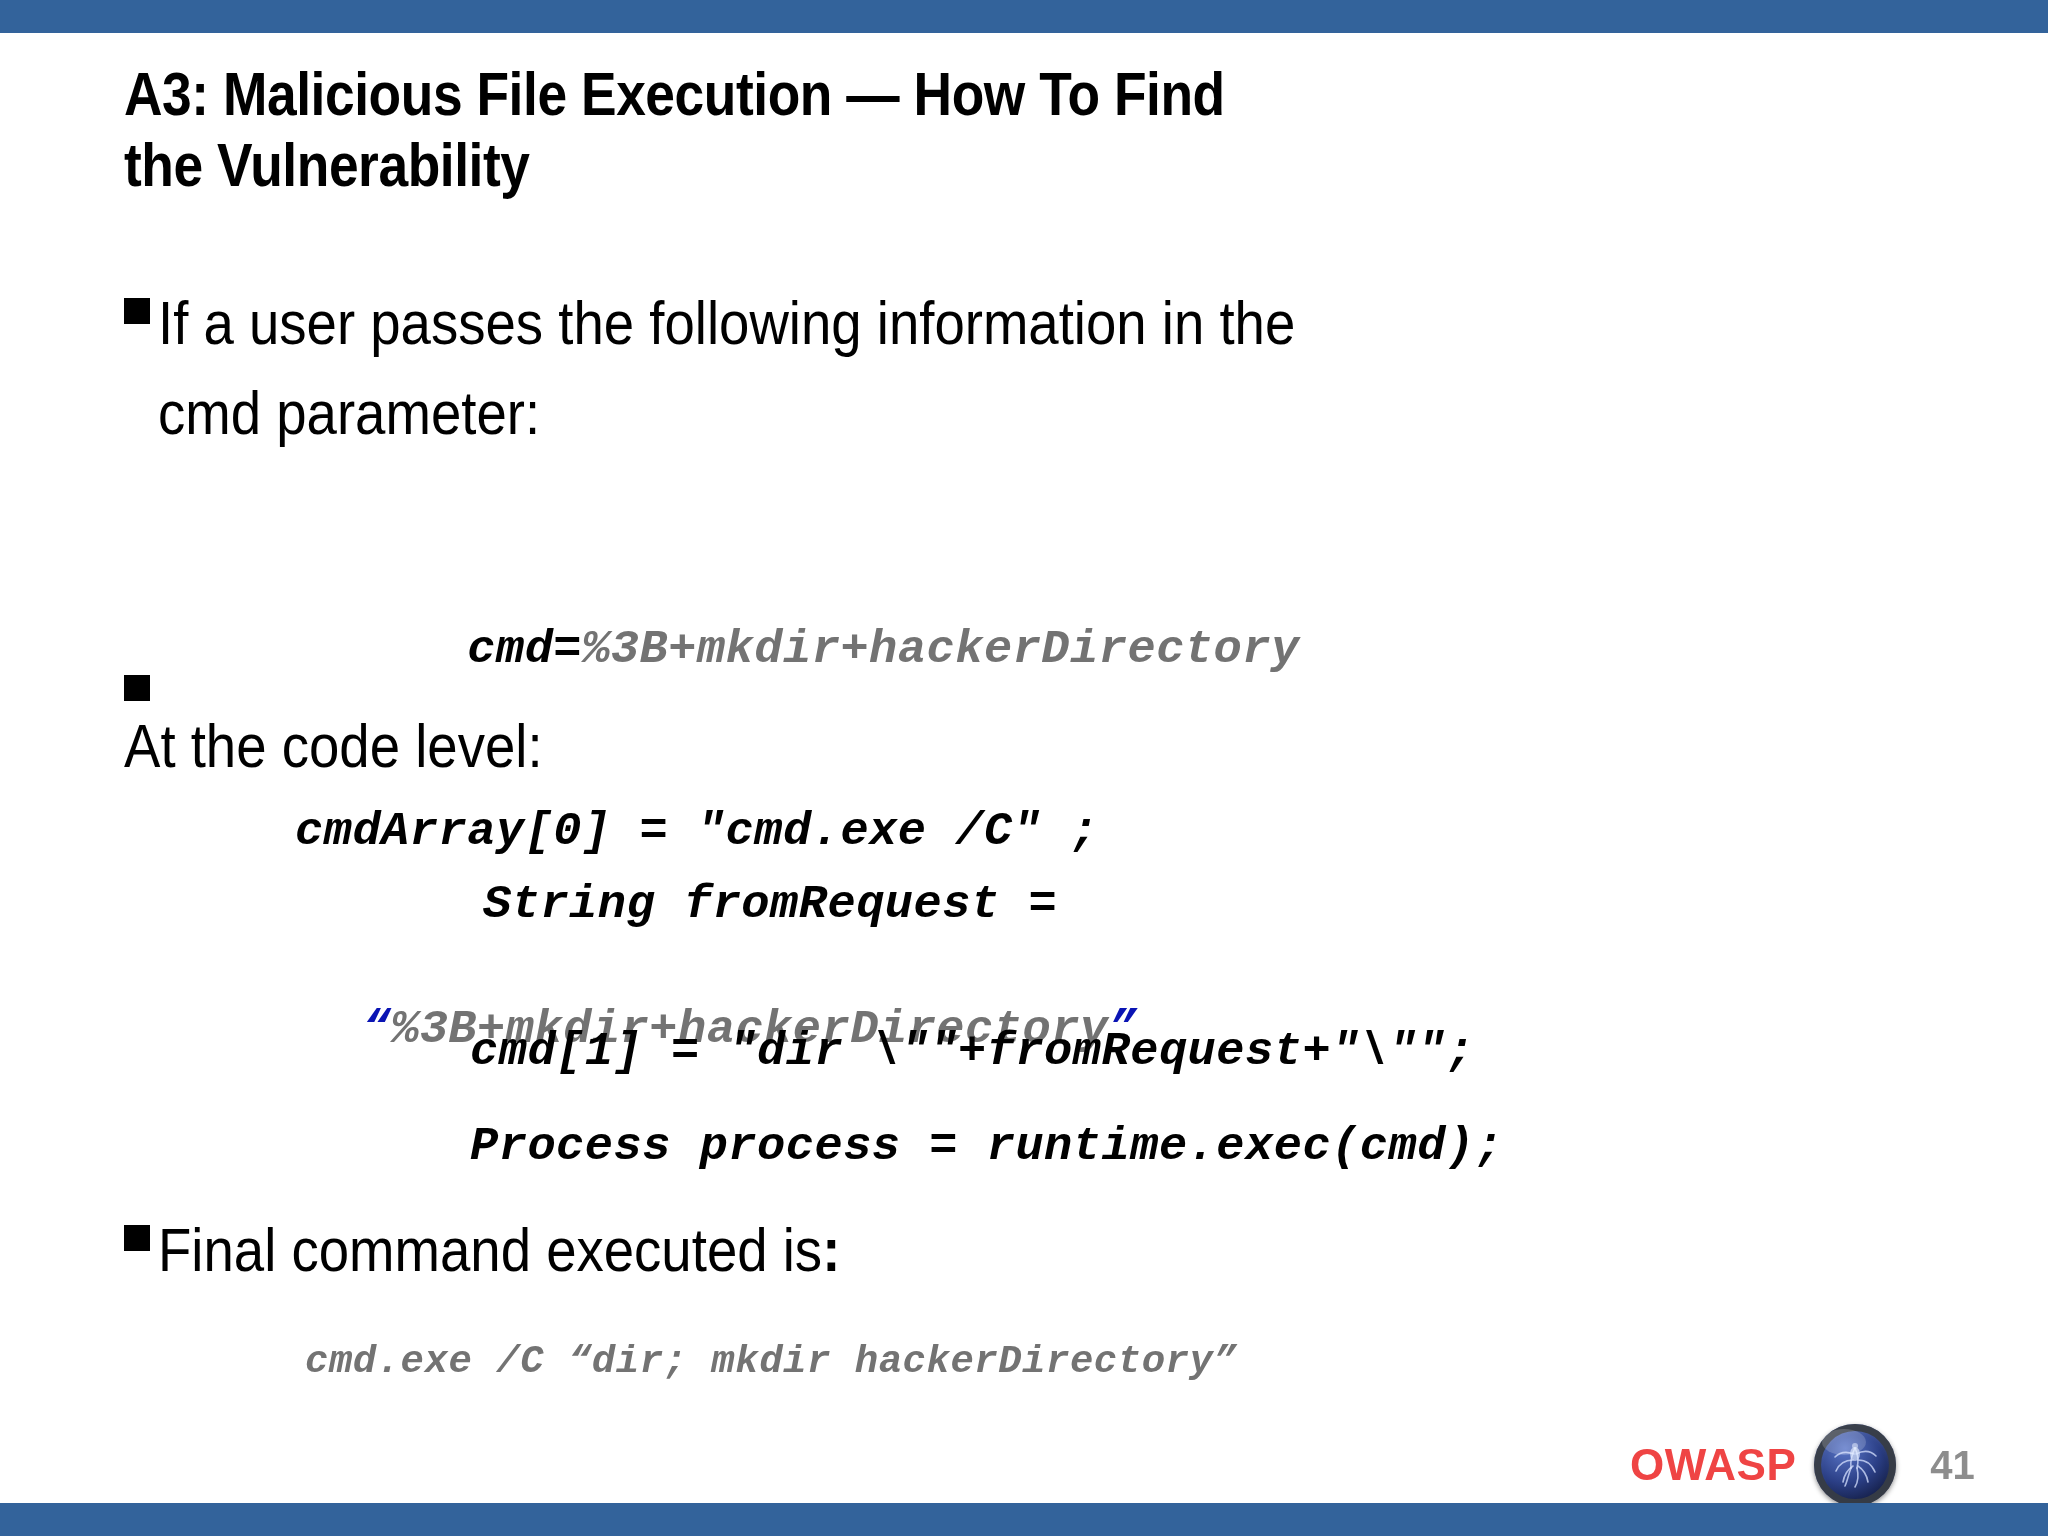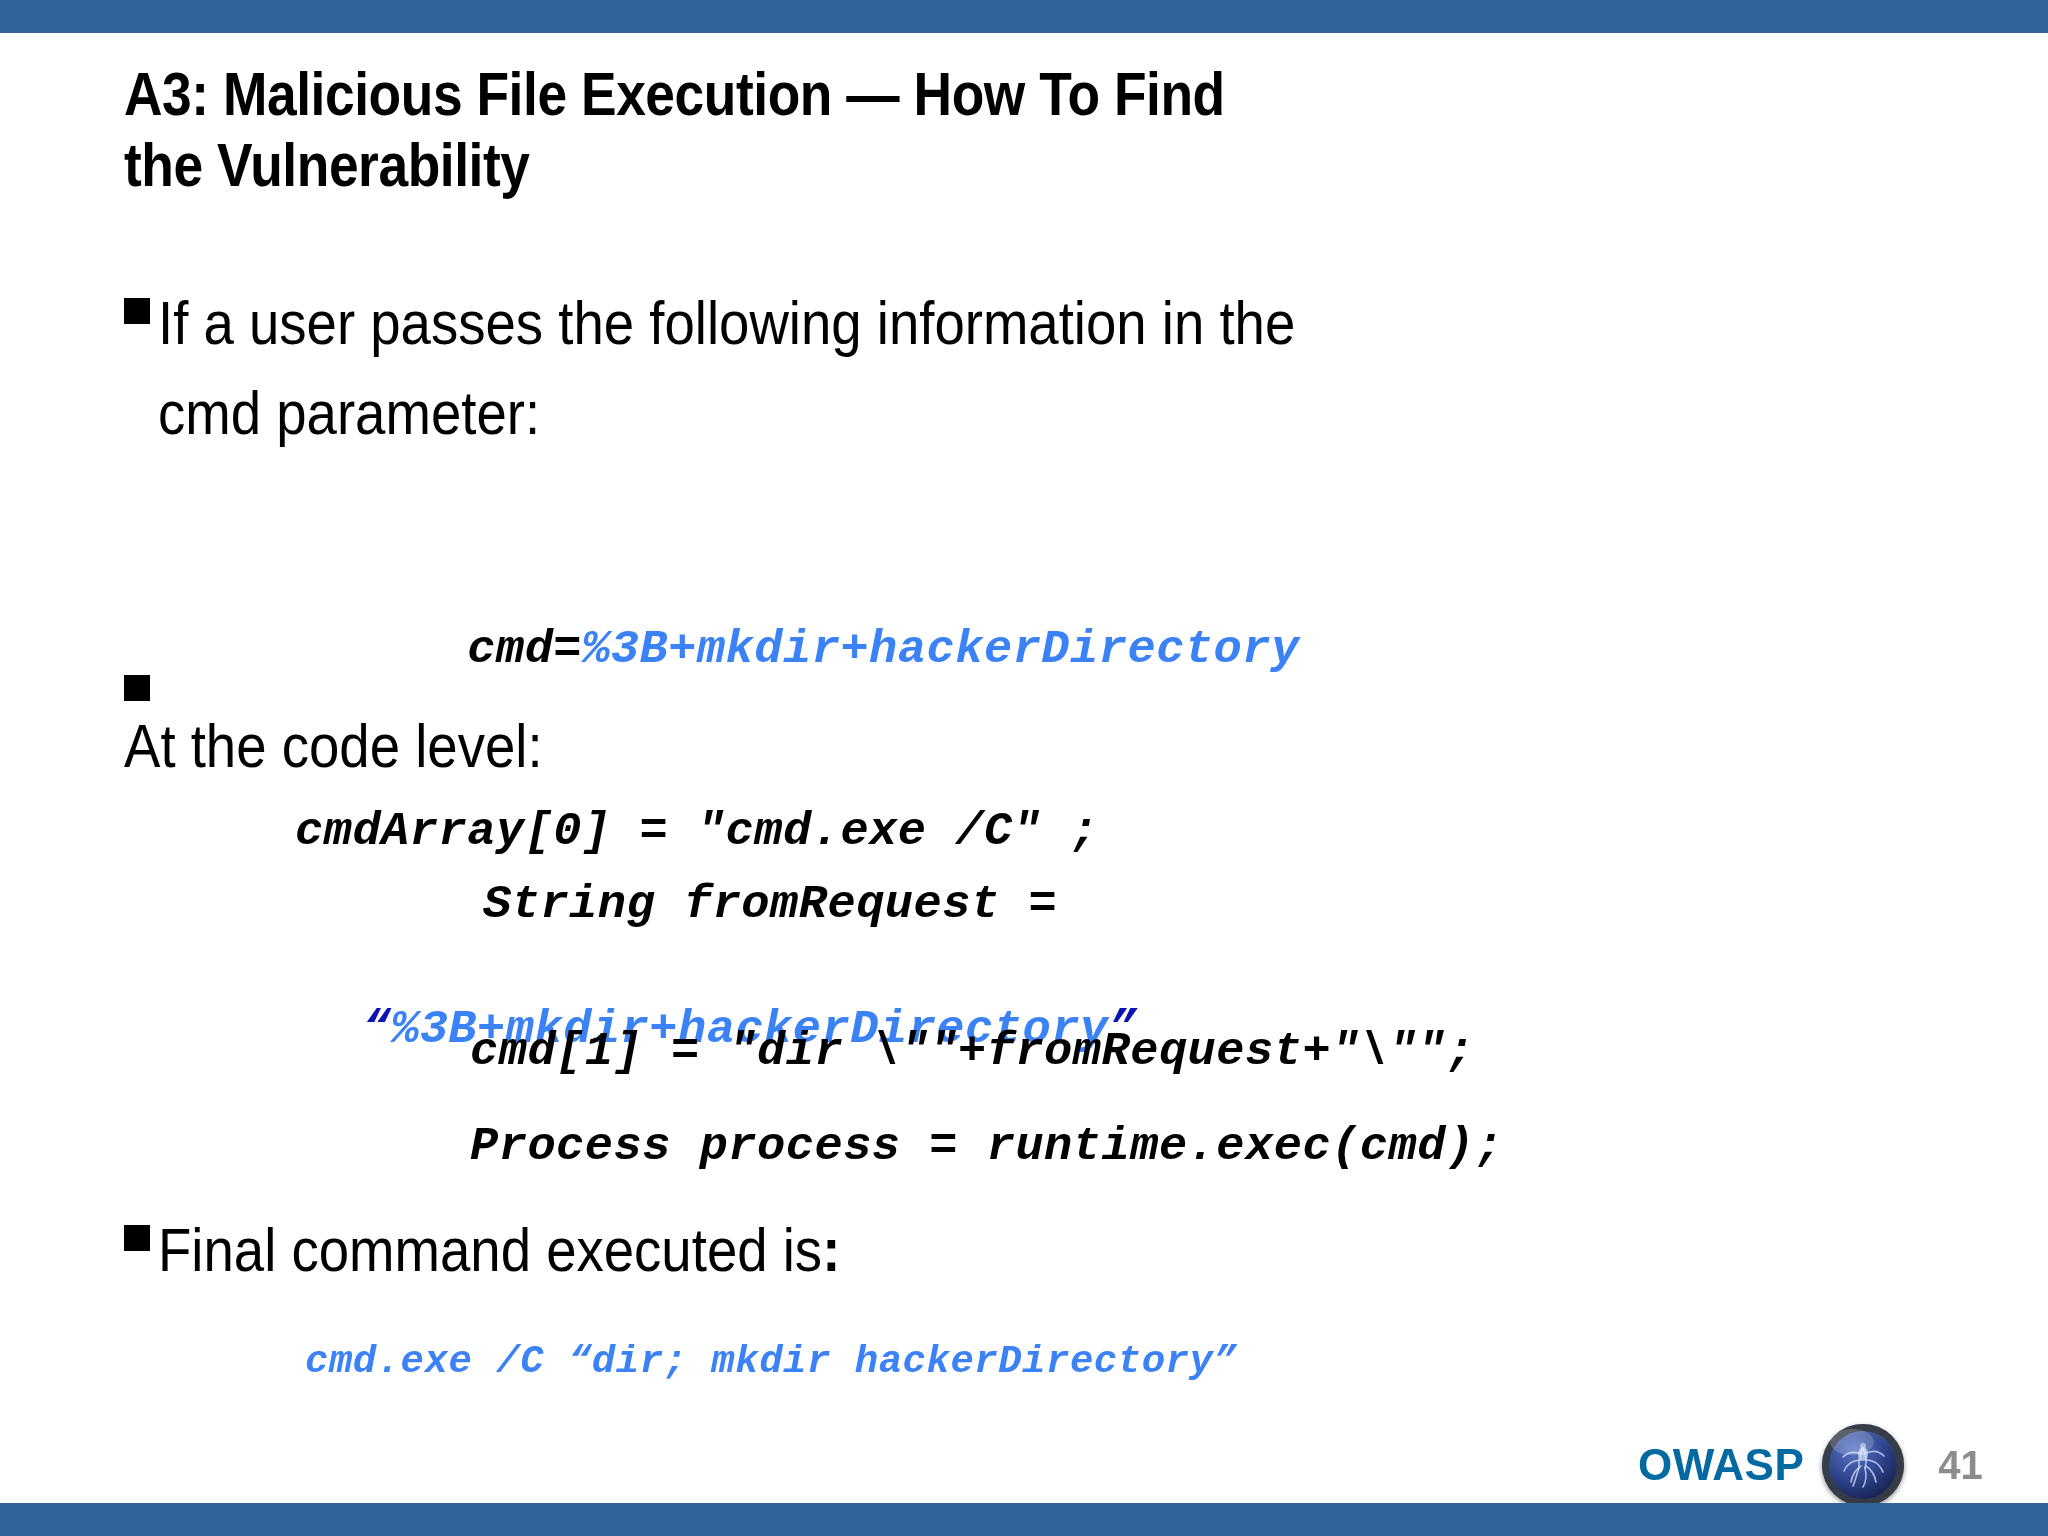--- a/index.html
+++ b/index.html
@@ -94,40 +94,39 @@
     font-weight: bold;
     font-style: italic;
     font-size: 47px;
     letter-spacing: 0.5px;
     white-space: pre;
     color: #000000;
   }
   .code.small {
     font-size: 39px;
   }
-  .red  { color: #3b82f6; font-style: italic; }
+  .red  { color: #737373; font-style: italic; }
   .blue { color: #0a14b4; }
 
   
   .footer {
     position: absolute;
     left: 1630px;
     top: 1424px;
     display: flex;
     align-items: center;
     gap: 0px;
   }
   .owasp-word {
     font-family: "Liberation Sans", sans-serif;
     font-weight: bold;
     font-size: 44px;
     letter-spacing: 0.5px;
-    color: #0369a1;
+    color: #ef4444;
     line-height: 1;
-    margin-left: 8px;
   }
   .owasp-logo {
     position: relative;
     width: 82px;
     height: 82px;
     margin-left: 18px;
     border-radius: 50%;
     background:
       radial-gradient(circle at 38% 30%, #5b77c9 0%, #2b3f86 45%, #111a3e 78%, #0a0e22 100%);
     box-shadow:

